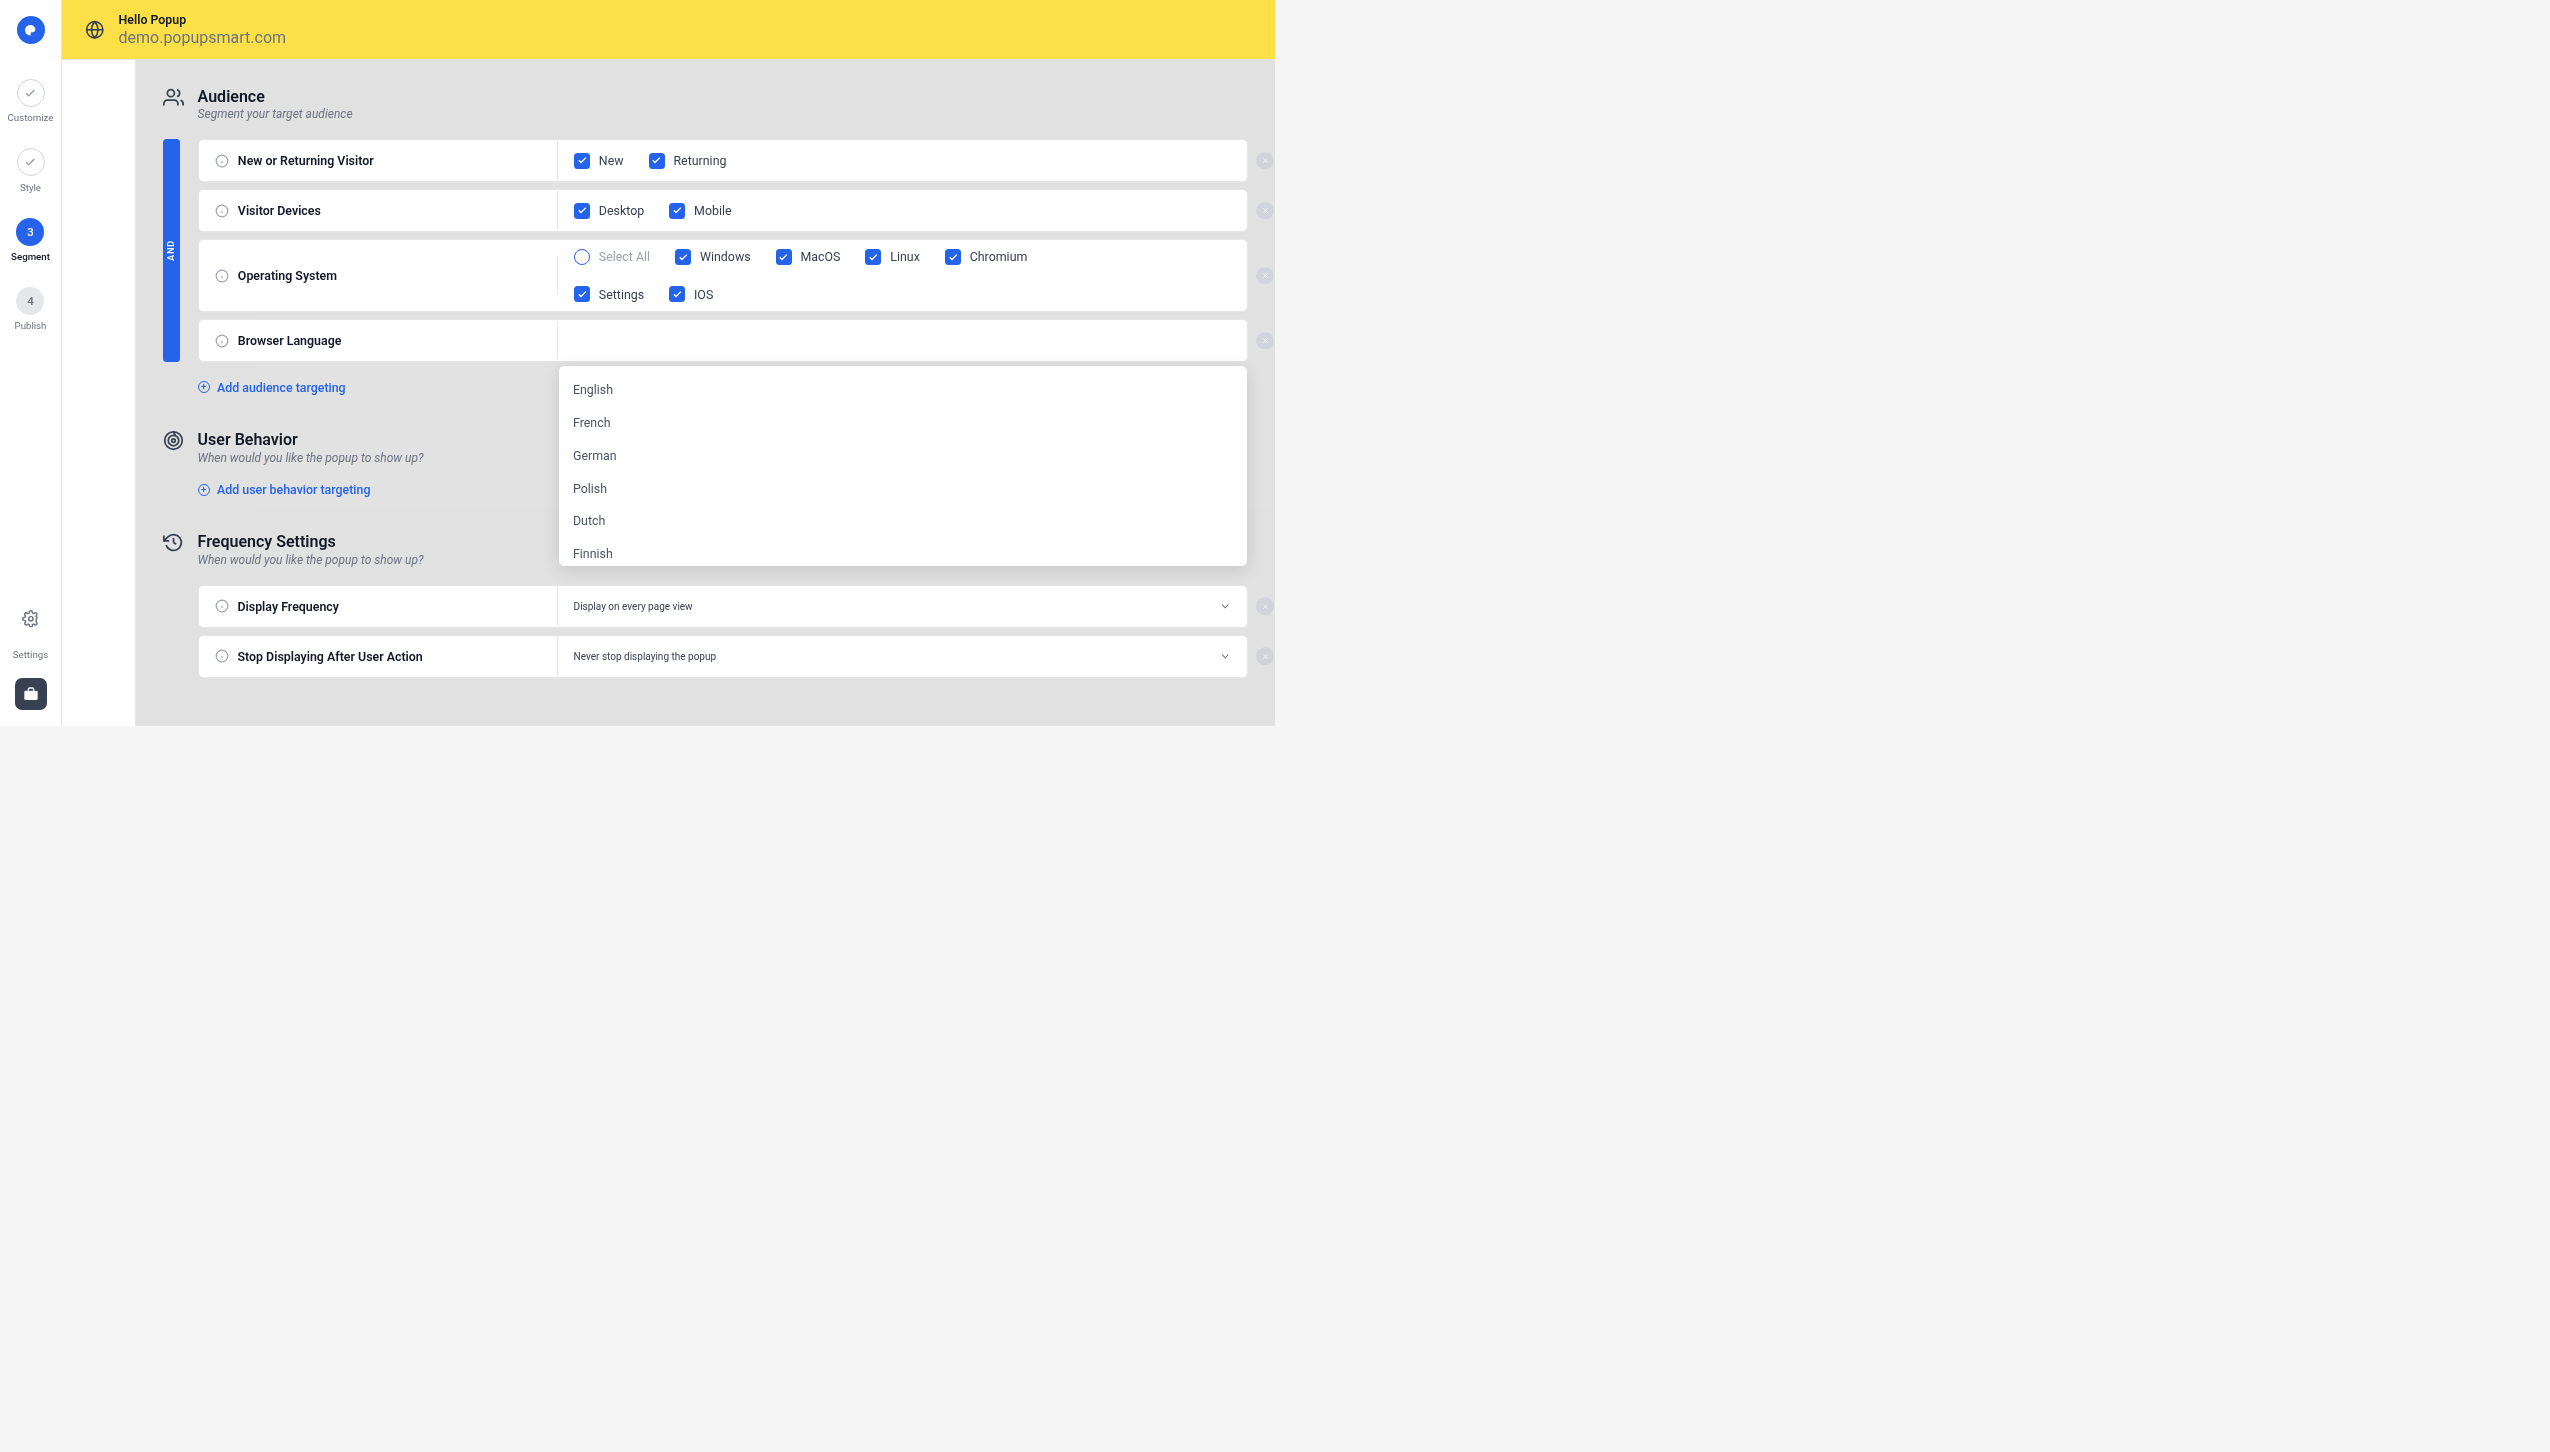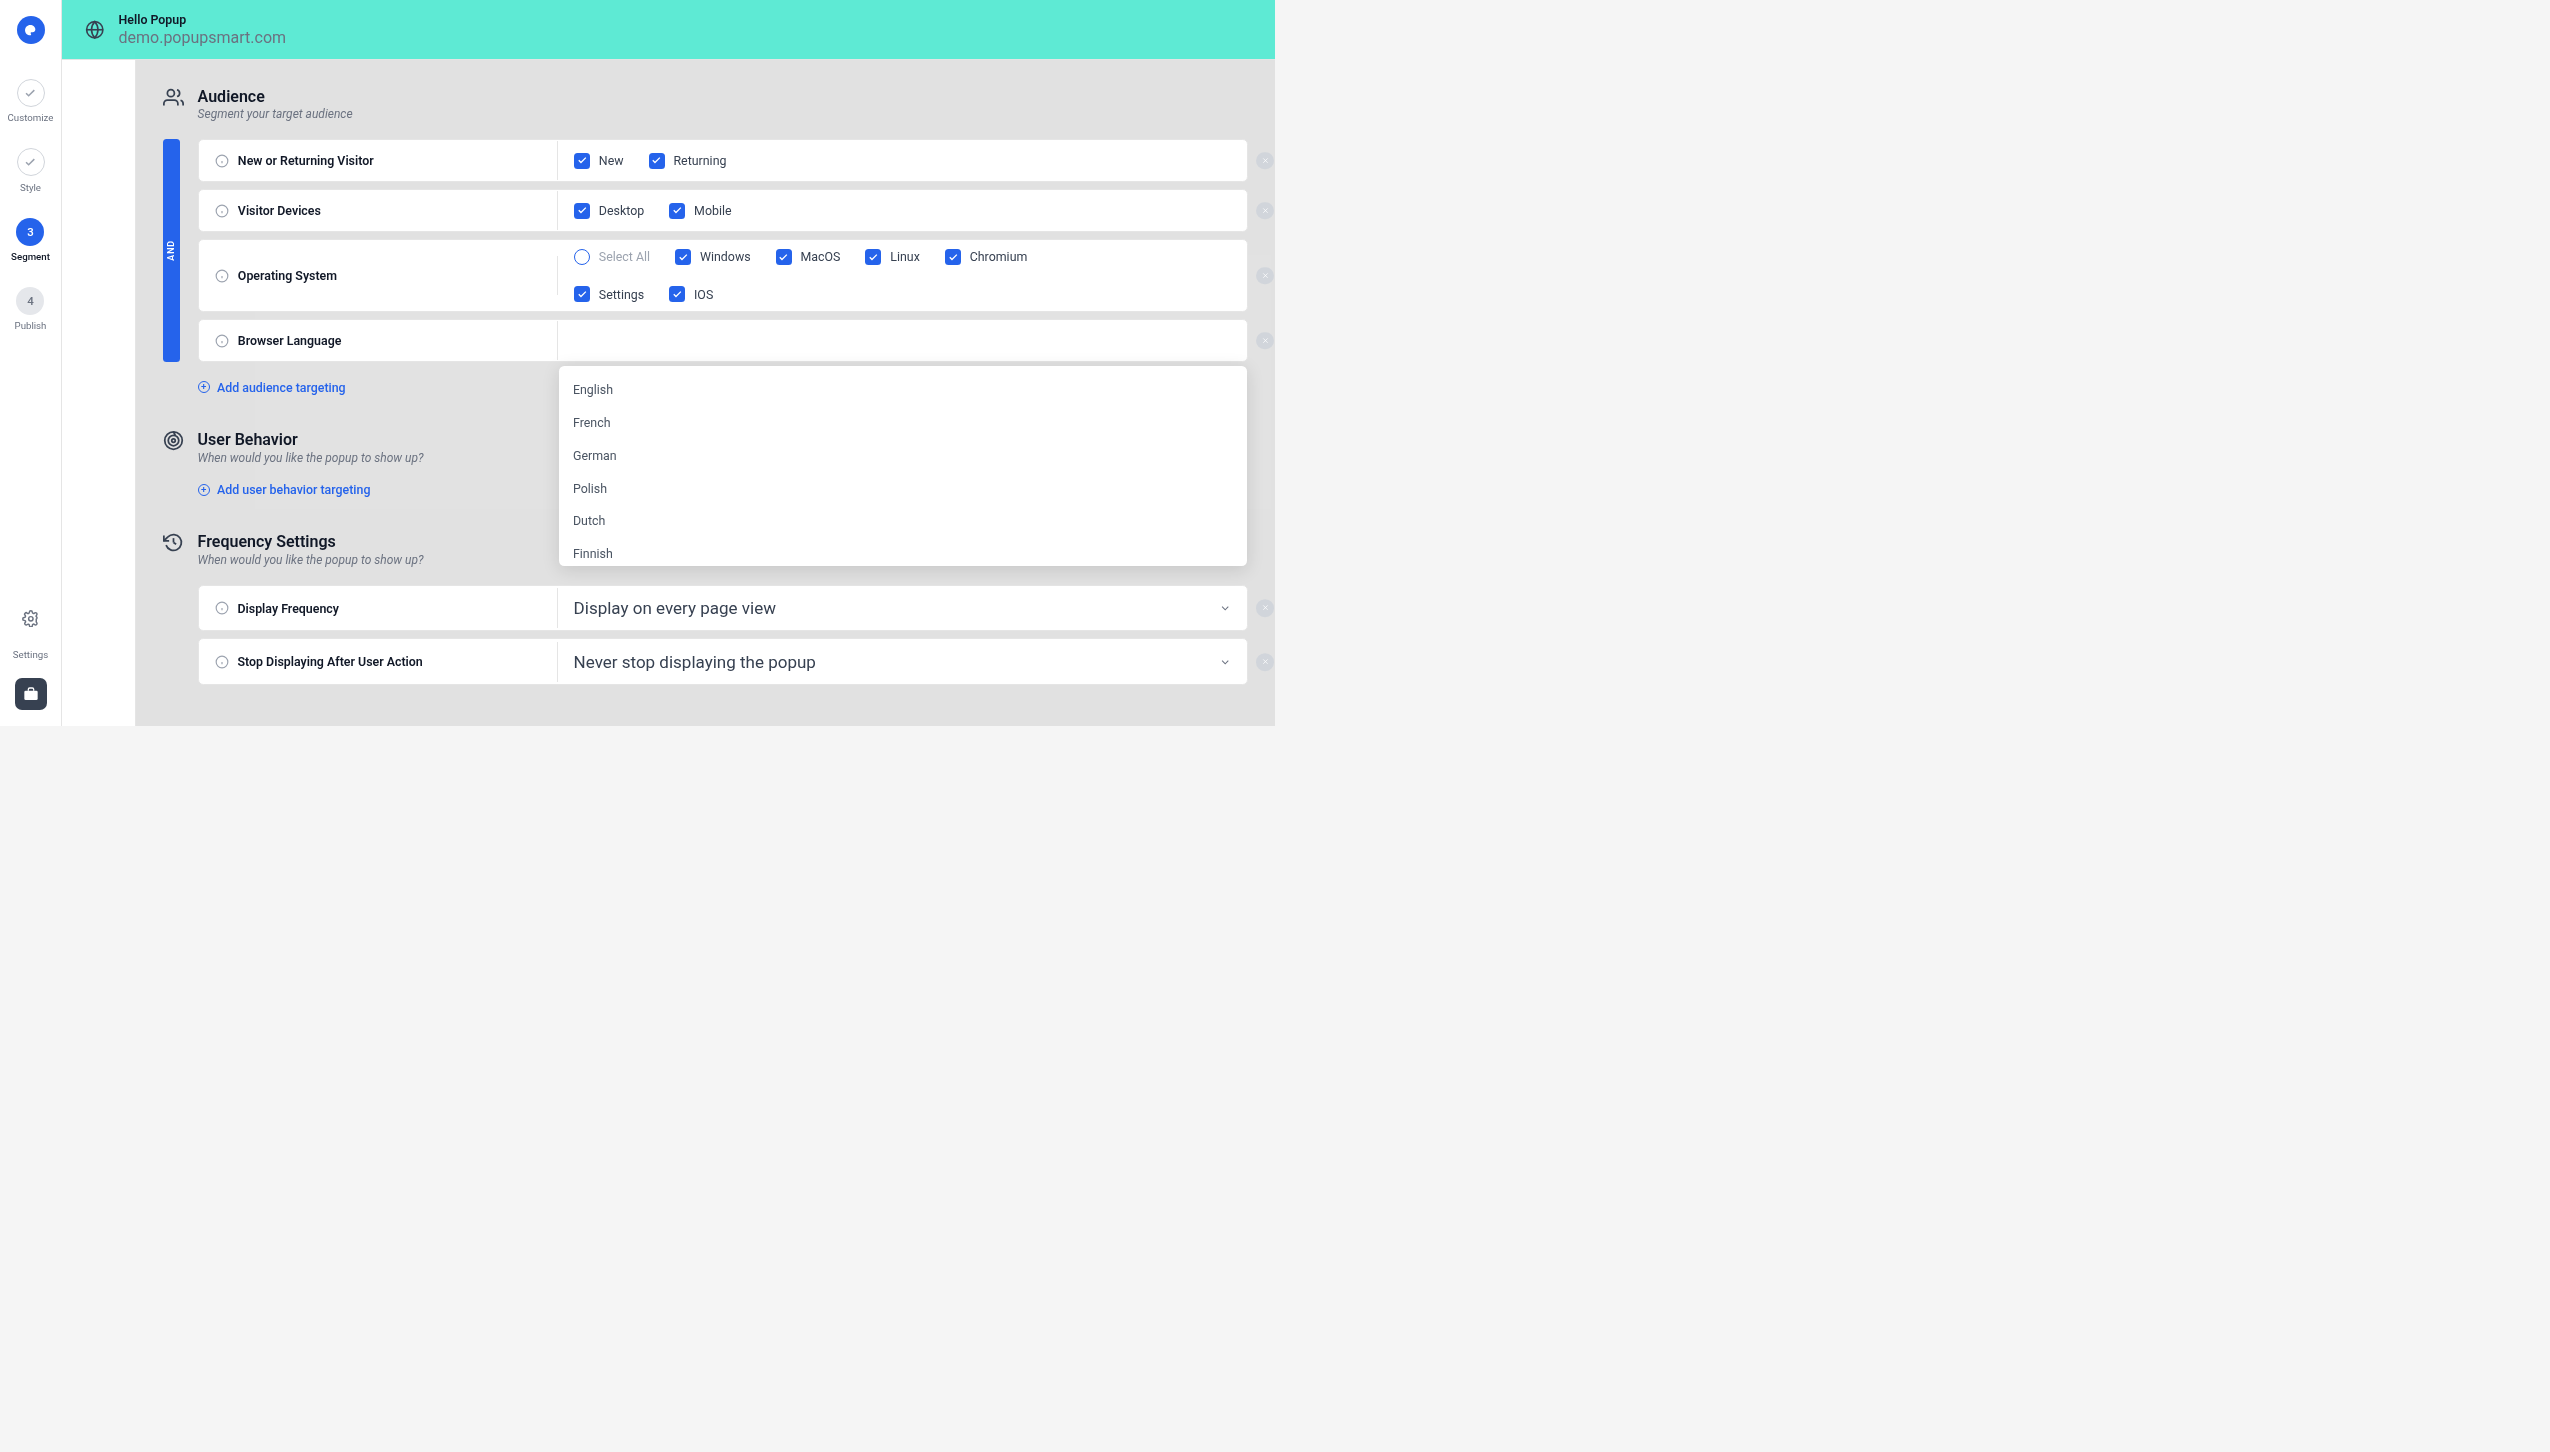--- a/index.html
+++ b/index.html
@@ -15,21 +15,21 @@
     .nav-circle.done { border: 0.9px solid #d1d5db; color: #9ca3af; background: #fff; }
     .nav-circle.active { background: #2563eb; color: #fff; }
     .nav-circle.pending { background: #e5e7eb; color: #6b7280; }
     .nav-label { font-size: 9.7px; color: #6b7280; }
     .nav-step.active .nav-label { color: #111827; font-weight: 500; }
     
     .sidebar-bottom { margin-top: auto; margin-bottom: 16px; display: flex; flex-direction: column; align-items: center; gap: 17.7px; }
     .settings-btn { display: flex; flex-direction: column; align-items: center; gap: 22px; font-size: 9.7px; color: #6b7280; cursor: pointer; }
     .briefcase-btn { width: 32px; height: 32px; border-radius: 7px; background: #374151; display: flex; align-items: center; justify-content: center; cursor: pointer; }
     
-    .header { position: absolute; left: 62px; right: 0; top: 0; height: 60px; background: #5eead4; border-bottom: 0.9px solid #e5e5e5; display: flex; align-items: center; padding: 0 23px; gap: 14px; z-index: 10; }
+    .header { position: absolute; left: 62px; right: 0; top: 0; height: 60px; background: #fde047; border-bottom: 0.9px solid #e5e5e5; display: flex; align-items: center; padding: 0 23px; gap: 14px; z-index: 10; }
     .globe-ico { width: 19.5px; height: 19.5px; color: #374151; }
     .header-txt h1 { font-size: 12.4px; font-weight: 600; color: #111827; margin-bottom: 1.8px; }
     .header-txt p { font-size: 16px; color: #6b7280; }
     
     .canvas-bar { position: absolute; left: 62px; top: 60px; width: 74px; bottom: 0; background: #fff; border-right: 0.9px solid #e5e5e5; z-index: 10; }
     
     .main { position: absolute; left: 136px; top: 60px; right: 0; bottom: 0; overflow-y: auto; padding: 26.6px 26.6px 26.6px 26.6px; z-index: 10; }
     
     .section { margin-bottom: 35px; }
     .section-hd { display: flex; gap: 14px; margin-bottom: 17.7px; }
@@ -65,21 +65,21 @@
     
     .dropdown { position: absolute; top: 100%; left: 360px; right: 0; margin-top: 5.3px; background: #fff; border-radius: 5.3px; box-shadow: 0 3.5px 17.7px rgba(0,0,0,0.12); padding: 7px 3.5px 7px 0; z-index: 200; }
     .dropdown-inner { max-height: 186px; overflow-y: auto; }
     .dropdown-item { padding: 8.9px 14px; font-size: 12.4px; color: #4b5563; cursor: pointer; }
     .dropdown-inner::-webkit-scrollbar { width: 7px; }
     .dropdown-inner::-webkit-scrollbar-thumb { background: #d1d5db; border-radius: 3.5px; }
     
     .add-link { display: flex; align-items: center; gap: 7px; color: #2563eb; font-size: 12.4px; font-weight: 500; cursor: pointer; margin-top: 17.7px; margin-left: 35px; }
     .add-link .plus { width: 12.4px; height: 12.4px; border: 1.3px solid #2563eb; border-radius: 50%; display: flex; align-items: center; justify-content: center; font-size: 9.7px; line-height: 1; }
     
-    .select-row { flex: 1; padding: 12.4px 16px; display: flex; align-items: center; justify-content: space-between; font-size: 17px; color: #374151; cursor: pointer; }
+    .select-row { flex: 1; padding: 12.4px 16px; display: flex; align-items: center; justify-content: space-between; font-size: 10px; color: #374151; cursor: pointer; }
   </style>
 </head>
 <body>
 
 <div class="overlay"></div>
 
 <div class="sidebar-left">
   <div class="logo">
     <svg viewBox="0 0 24 24">
         <path d="M12 2C6.5 2 2 6.5 2 12s4.5 10 10 10c1 0 1.8-.8 1.8-1.8 0-.5-.2-.9-.5-1.2-.3-.3-.5-.7-.5-1.2 0-1 .8-1.8 1.8-1.8h2.1c3 0 5.3-2.4 5.3-5.3C22 5.9 17.5 2 12 2z"></path>

